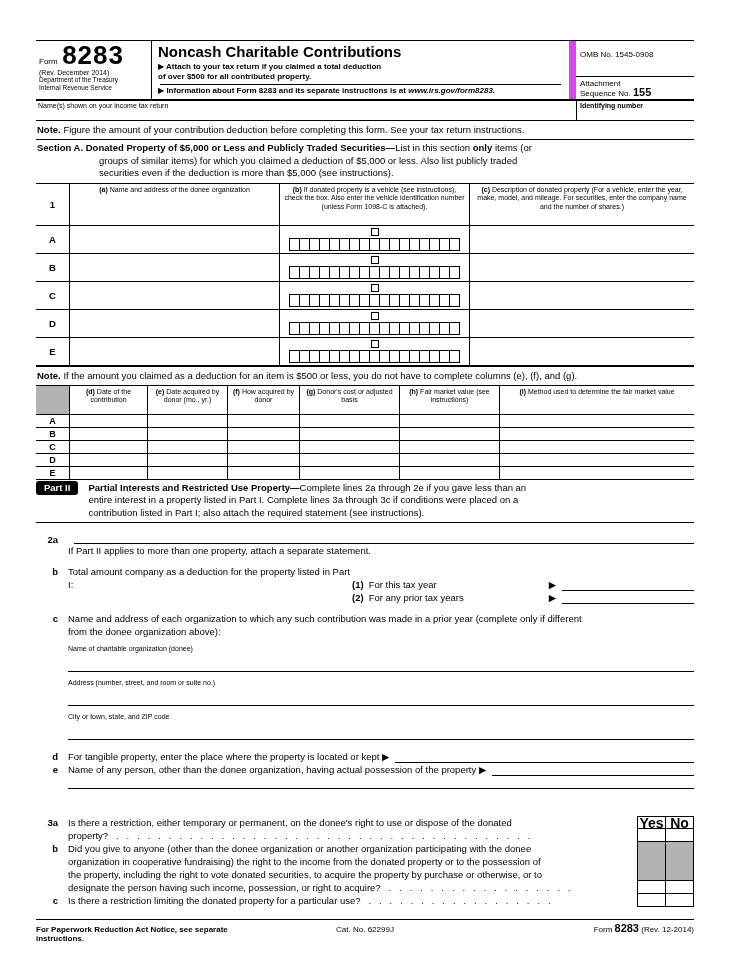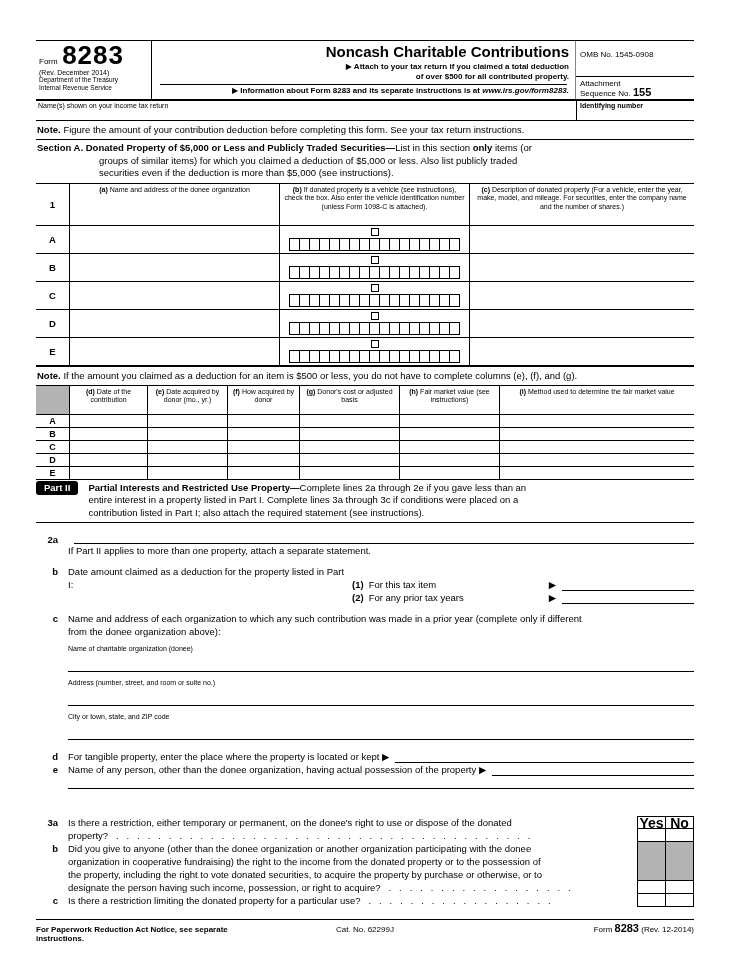--- a/index.html
+++ b/index.html
@@ -8,21 +8,21 @@
         font-family:"Liberation Sans","DejaVu Sans",sans-serif;color:#000}
   .form{position:absolute;left:36px;top:40px;width:658px}
   b{font-weight:bold}
   
   .hdr{display:grid;grid-template-columns:116px 1fr 118px;border-top:1px solid #000;border-bottom:2px solid #000}
   .hdr-left{border-right:1px solid #000;padding:2px 3px 1px}
   .form-word{font-size:8px}
   .form-num{font-size:26px;font-weight:bold;line-height:24px;letter-spacing:1px}
   .rev{font-size:7px;margin-top:1px}
   .dept{font-size:6.5px;line-height:8px}
-  .hdr-center{border-right:1px solid #d946ef;text-align:right;padding:2px 6px 3px}
+  .hdr-center{border-right:7px solid #d946ef;text-align:left;padding:2px 6px 3px}
   .title{font-size:15px;font-weight:bold;line-height:17px}
   .attach{font-size:8px;font-weight:bold;line-height:10px;margin-top:2px}
   .cdiv{border-top:1px solid #000;margin:2px 2px 1px}
   .info{font-size:8px;font-weight:bold;line-height:10px}
   .info i{font-style:italic}
   .hdr-right{display:flex;flex-direction:column}
   .omb{font-size:8px;border-bottom:1px solid #000;padding:9px 4px;flex:1}
   .aseq{font-size:8px;padding:2px 4px 1px;line-height:9px}
   .seq-num{font-size:11px;font-weight:bold}
   
@@ -338,24 +338,24 @@
             <span class="blank"></span>
           </div>
       <div>If Part II applies to more than one property, attach a separate statement.</div>
     </div>
   </div>
 
   <div class="l2 mt8">
     <div class="lnum">b</div>
     <div>
       <div class="frow">
-        <span class="btext">Date amount claimed as a deduction for the property listed in Part I:</span>
+        <span class="btext">Total amount company as a deduction for the property listed in Part I:</span>
         <span class="bitem">
               <span class="bn">(1)</span>
-              <span>For this tax item</span>
+              <span>For this tax year</span>
               <span class="arr">▶</span>
             </span>
         <span class="blank"></span>
       </div>
       <div class="frow">
         <span class="bspace"></span>
         <span class="bitem">
               <span class="bn">(2)</span>
               <span>For any prior tax years</span>
               <span class="arr">▶</span>

